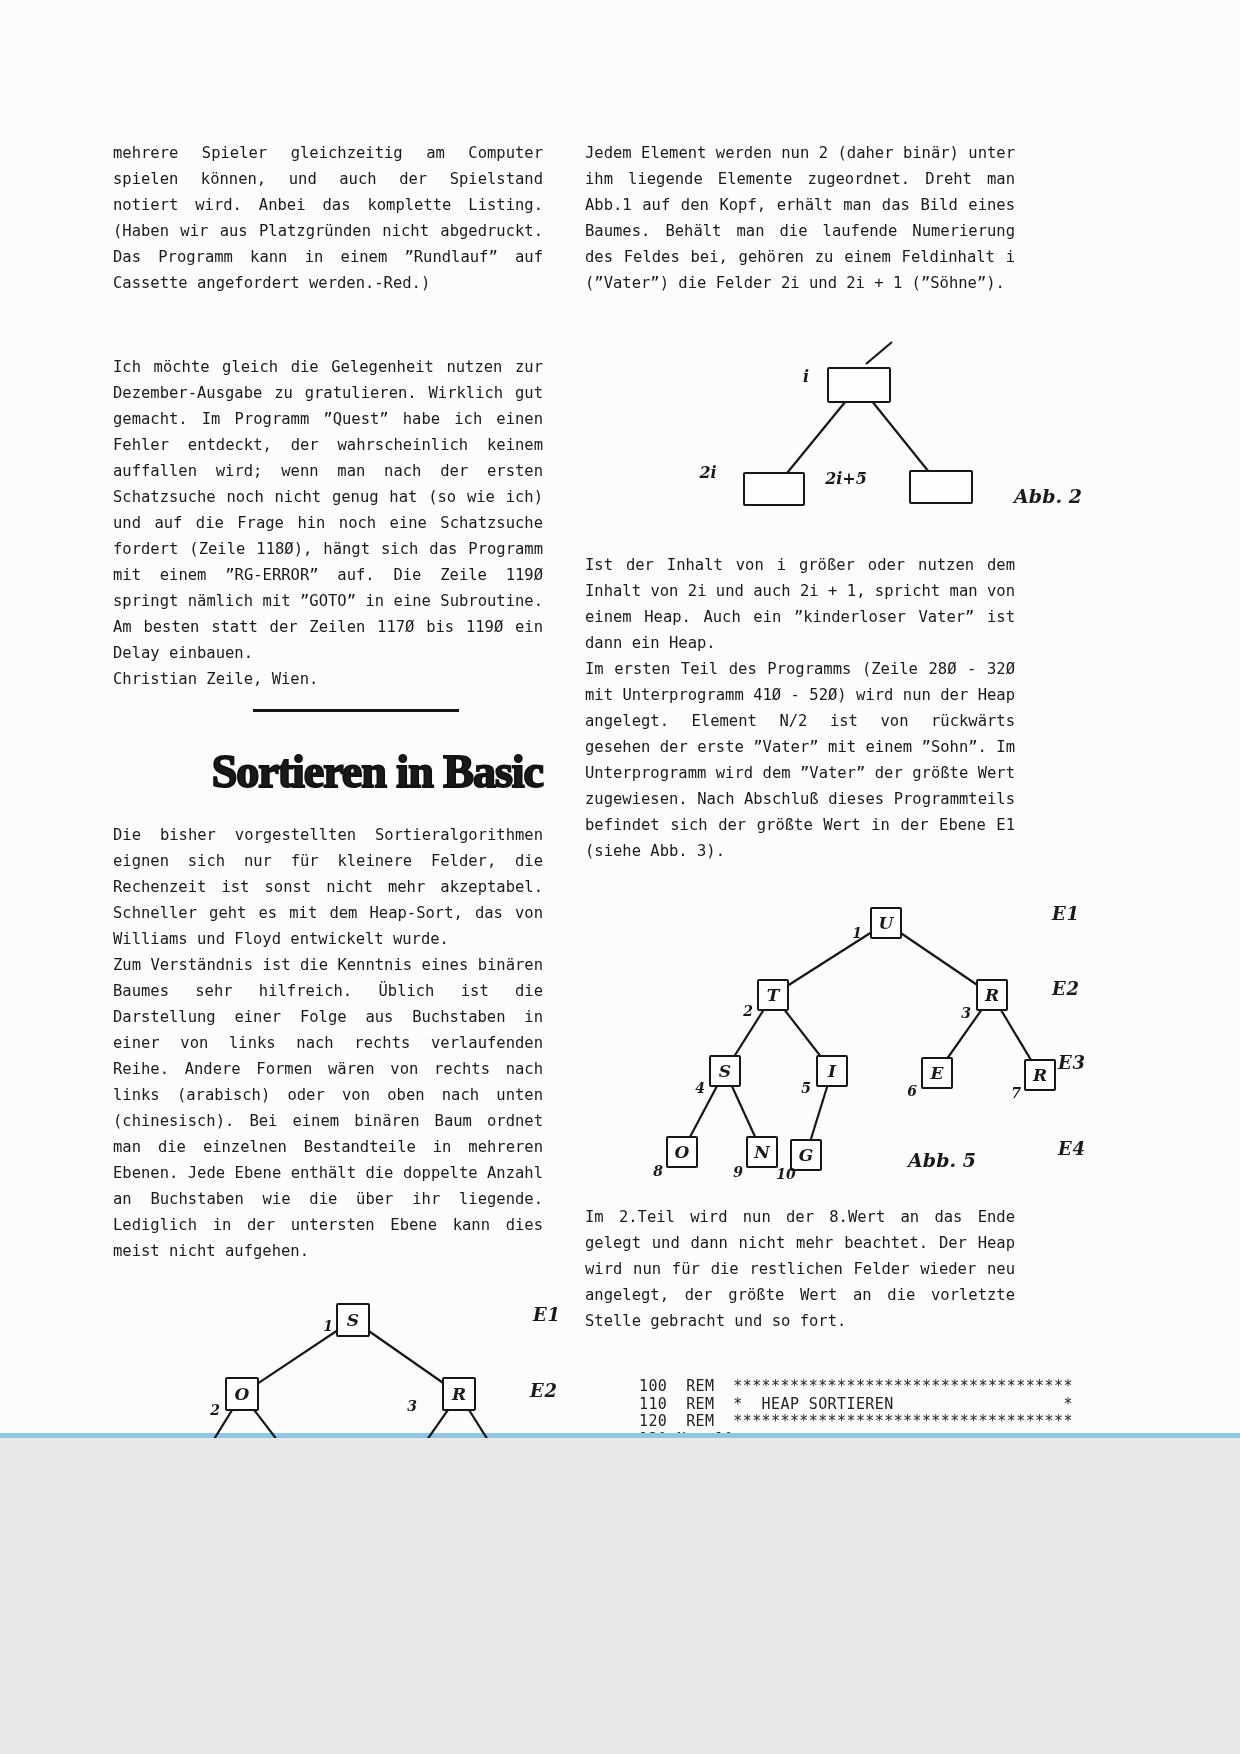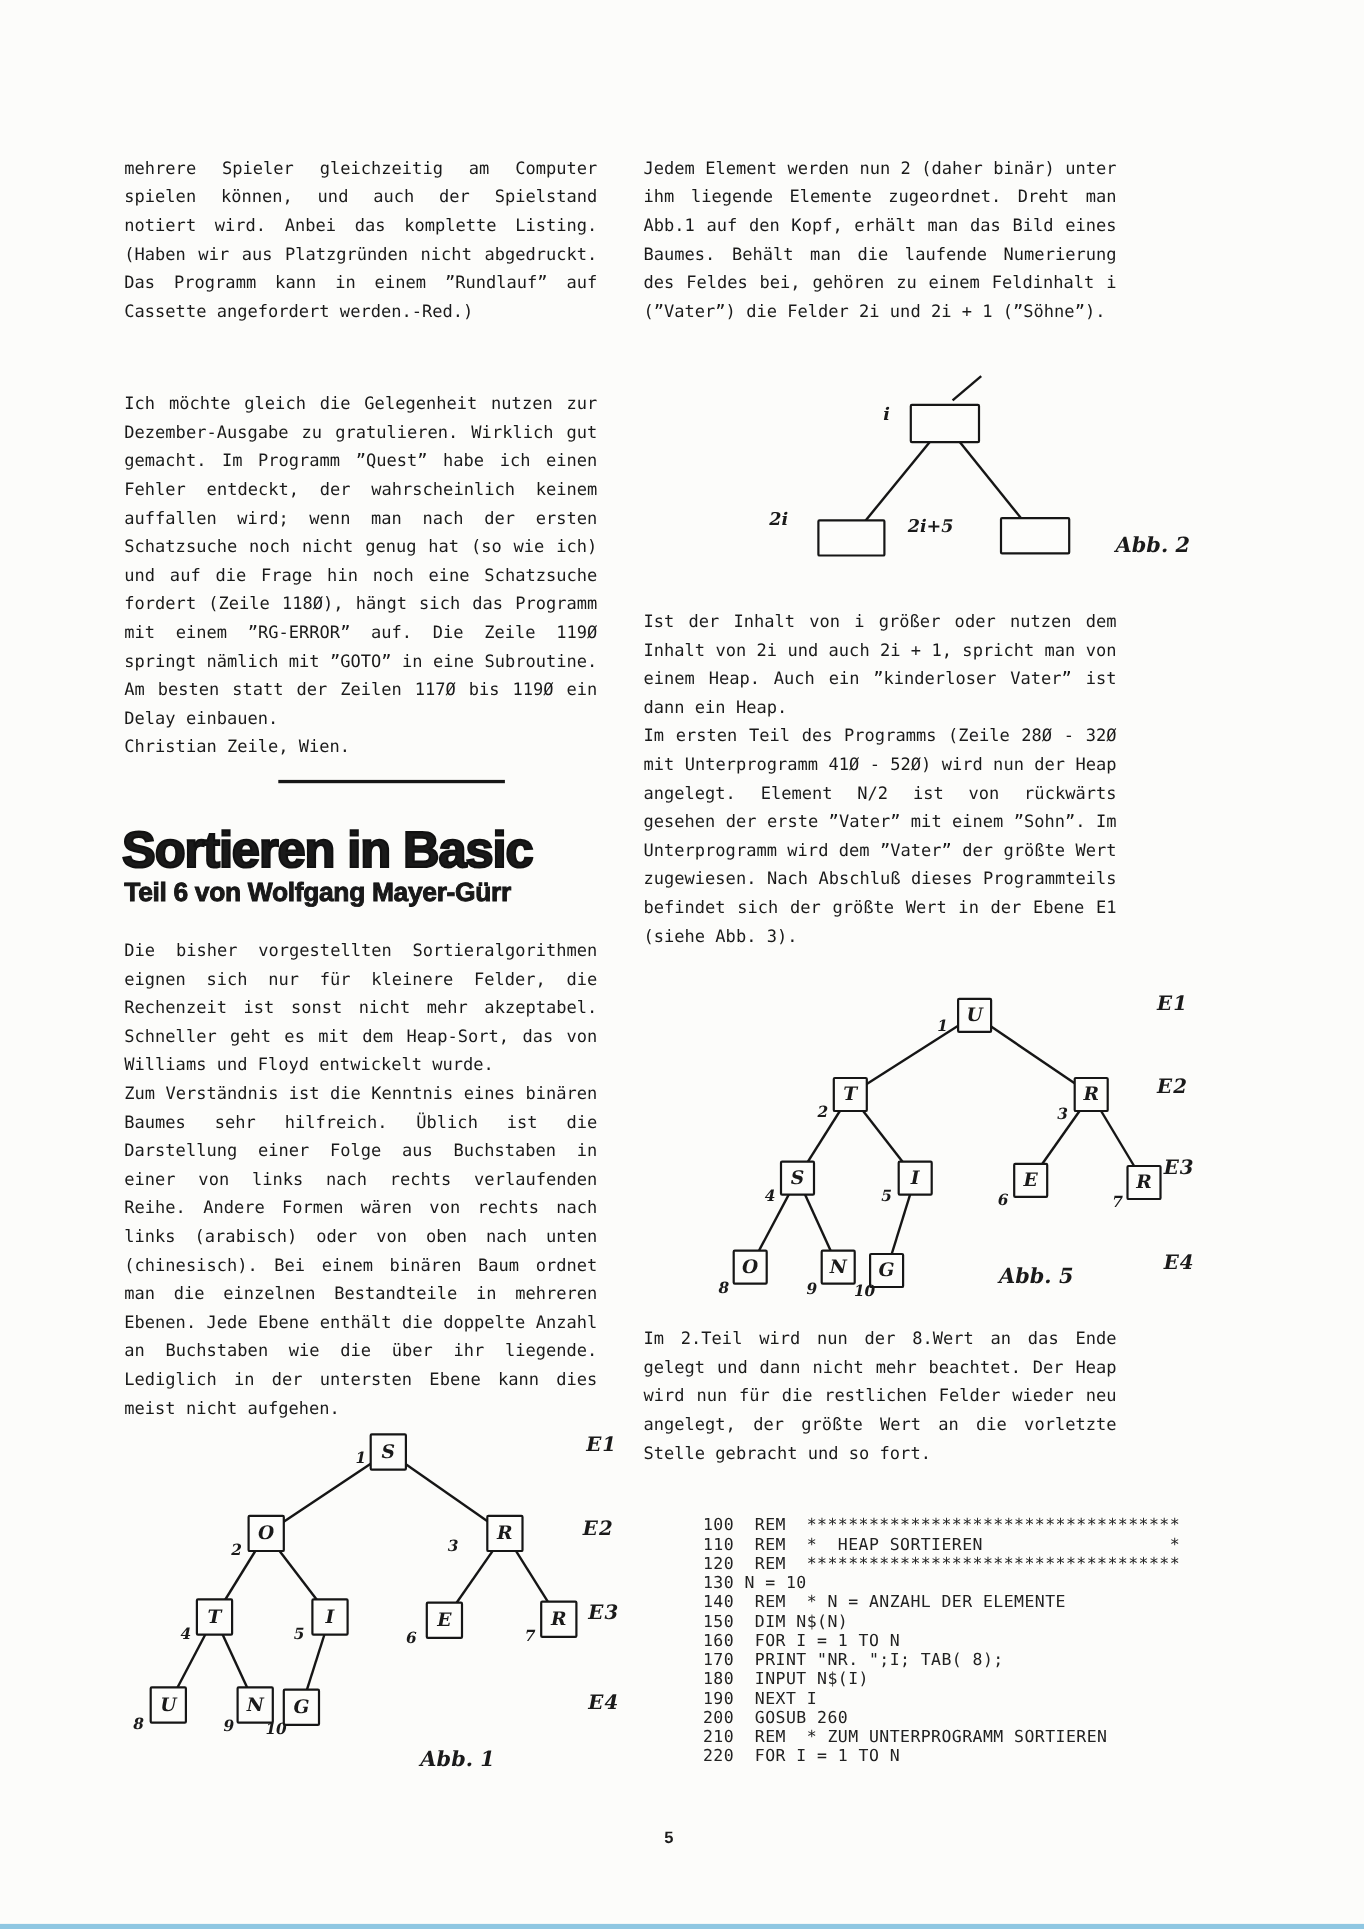--- a/index.html
+++ b/index.html
@@ -1,31 +1,31 @@
 <!DOCTYPE html>
 <html><head>
 <meta charset="utf-8">
 <style>
   html,body{margin:0;padding:0;background:#e8e8e8;}
   .page{
-    position:relative;width:1240px;height:1754px;margin:0 auto;
+    position:relative;width:1240px;height:1438px;margin:0 auto;
     background:#fcfcfa;color:#1a1a1a;overflow:hidden;
     font-family:"DejaVu Sans Mono",monospace;
   }
   .col{position:absolute;width:430px;font-size:15.5px;line-height:26px;text-align:justify;}
   .col p{margin:0;}
   #colL{left:113px;top:140px;}
   #colR{left:585px;top:140px;}
   .gap-para2{margin-top:58px !important;}
   .sig{text-align:left;}
   .divider{width:206px;height:3px;background:#161616;margin:17px 0 0 140px;}
   h1.title{
-    font-family:Liberation Sans, sans-serif;font-weight:bold;
+    font-family:Liberation Serif, serif;font-weight:bold;
     font-size:46px;line-height:1.05;letter-spacing:-1px;
-    margin:36px 0 0 -2px;-webkit-text-stroke:2px #111;text-align:left;
+    margin:36px 0 0 -2px;-webkit-text-stroke:2px #111;text-align:right;
   }
   h2.subtitle{
     font-family:"Liberation Sans",sans-serif;font-weight:bold;
     font-size:24px;margin:3px 0 0 0;-webkit-text-stroke:0.8px #111;text-align:left;letter-spacing:-0.3px;
   }
   .gap-intro{margin-top:26px !important;}
   .gap-heap{margin-top:256px !important;}
   .gap-teil2{margin-top:340px !important;}
   pre.listing{
     margin:44px 0 0 0;padding-left:54px;
@@ -60,21 +60,20 @@
 <body>
 
 <div class="page">
 
   <div class="col" id="colL">
     <p>mehrere Spieler gleichzeitig am Computer spielen können, und auch der Spielstand notiert wird. Anbei das komplette Listing. (Haben wir aus Platzgründen nicht abgedruckt. Das Programm kann in einem ”Rundlauf” auf Cassette angefordert werden.-Red.)</p>
     <p class="gap-para2">Ich möchte gleich die Gelegenheit nutzen zur Dezember-Ausgabe zu gratulieren. Wirklich gut gemacht. Im Programm ”Quest” habe ich einen Fehler entdeckt, der wahrscheinlich keinem auffallen wird; wenn man nach der ersten Schatzsuche noch nicht genug hat (so wie ich) und auf die Frage hin noch eine Schatzsuche fordert (Zeile 118Ø), hängt sich das Programm mit einem ”RG-ERROR” auf. Die Zeile 119Ø springt nämlich mit ”GOTO” in eine Subroutine. Am besten statt der Zeilen 117Ø bis 119Ø ein Delay einbauen.</p>
     <p class="sig">Christian Zeile, Wien.</p>
     <div class="divider"></div>
     <h1 class="title">Sortieren in Basic</h1>
-    <h2 class="subtitle">Teil 6 von Wolfgang Mayer-Gürr</h2>
     <p class="gap-intro">Die bisher vorgestellten Sortieralgorithmen eignen sich nur für kleinere Felder, die Rechenzeit ist sonst nicht mehr akzeptabel. Schneller geht es mit dem Heap-Sort, das von Williams und Floyd entwickelt wurde.</p>
     <p>Zum Verständnis ist die Kenntnis eines binären Baumes sehr hilfreich. Üblich ist die Darstellung einer Folge aus Buchstaben in einer von links nach rechts verlaufenden Reihe. Andere Formen wären von rechts nach links (arabisch) oder von oben nach unten (chinesisch). Bei einem binären Baum ordnet man die einzelnen Bestandteile in mehreren Ebenen. Jede Ebene enthält die doppelte Anzahl an Buchstaben wie die über ihr liegende. Lediglich in der untersten Ebene kann dies meist nicht aufgehen.</p>
   </div>
 
   <div class="col" id="colR">
     <p>Jedem Element werden nun 2 (daher binär) unter ihm liegende Elemente zugeordnet. Dreht man Abb.1 auf den Kopf, erhält man das Bild eines Baumes. Behält man die laufende Numerierung des Feldes bei, gehören zu einem Feldinhalt i (”Vater”) die Felder 2i und 2i + 1 (”Söhne”).</p>
     <p class="gap-heap">Ist der Inhalt von i größer oder nutzen dem Inhalt von 2i und auch 2i + 1, spricht man von einem Heap. Auch ein ”kinderloser Vater” ist dann ein Heap.</p>
     <p>Im ersten Teil des Programms (Zeile 28Ø - 32Ø mit Unterprogramm 41Ø - 52Ø) wird nun der Heap angelegt. Element N/2 ist von rückwärts gesehen der erste ”Vater” mit einem ”Sohn”. Im Unterprogramm wird dem ”Vater” der größte Wert zugewiesen. Nach Abschluß dieses Programmteils befindet sich der größte Wert in der Ebene E1 (siehe Abb. 3).</p>
     <p class="gap-teil2">Im 2.Teil wird nun der 8.Wert an das Ende gelegt und dann nicht mehr beachtet. Der Heap wird nun für die restlichen Felder wieder neu angelegt, der größte Wert an die vorletzte Stelle gebracht und so fort.</p>
     <pre class="listing">100  REM  ************************************

